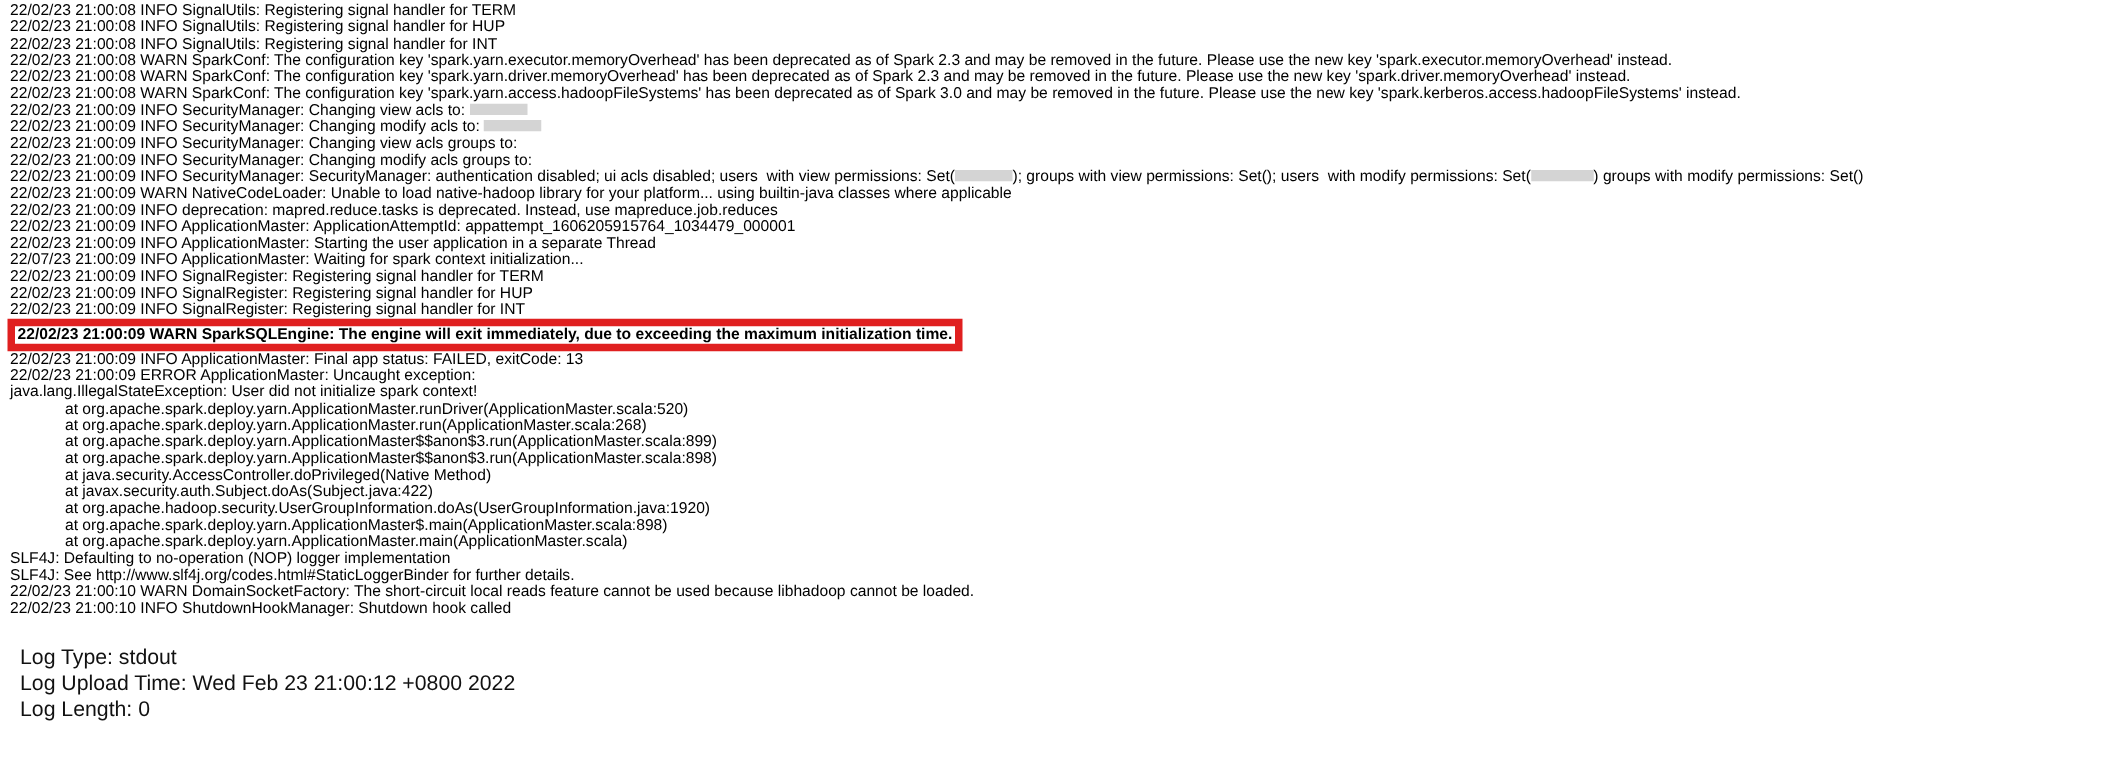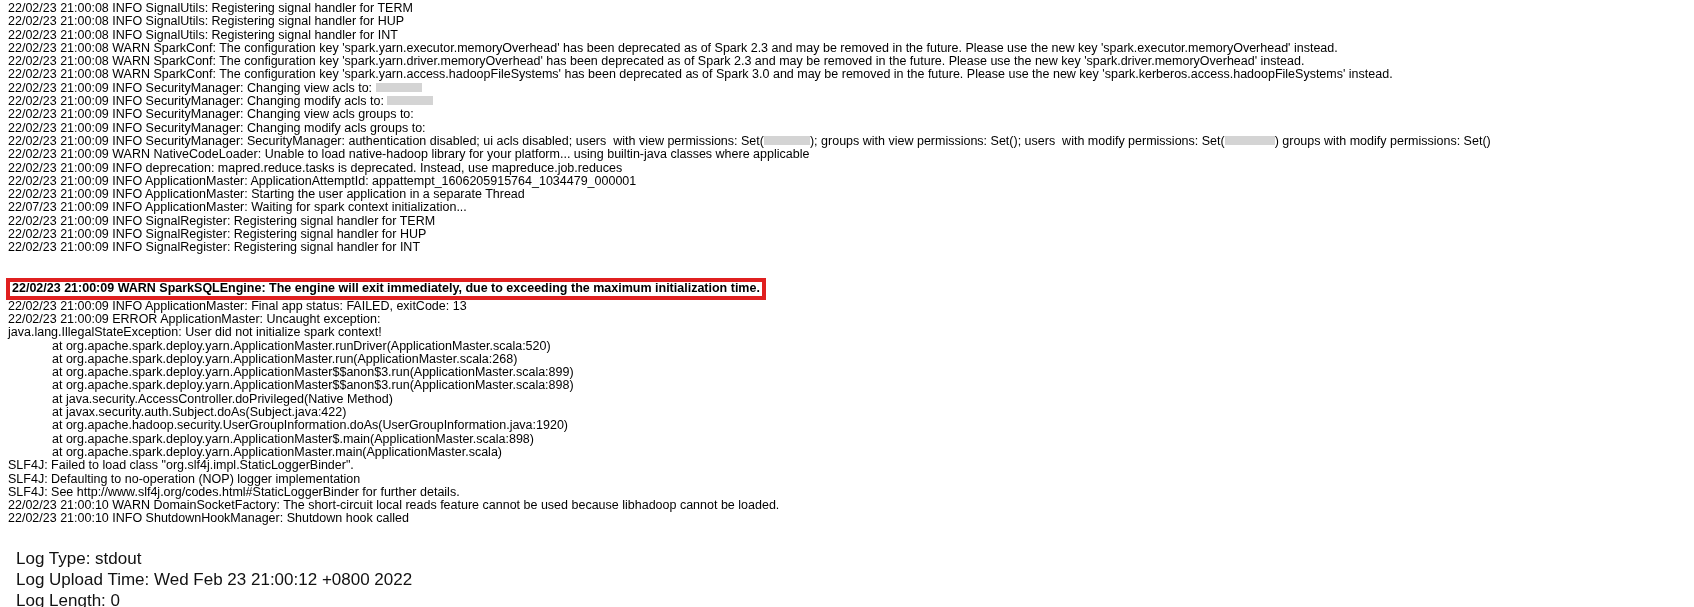--- a/index.html
+++ b/index.html
@@ -24,27 +24,26 @@
     color: #000000;
     white-space: pre;
     letter-spacing: 0px;
     position: relative;
   }
   .log-line.indent-1 {
     padding-left: 44px;
   }
   .highlight-line {
     display: inline-block;
-    border: 4px solid #0f172a;
+    border: 6px solid #0f172a;
     padding: 0px 2px 1px 2px;
     margin-left: -2px;
     box-sizing: border-box;
     font-weight: bold;
     line-height: 13px;
-    margin-top: 23px;
   }
   .redact {
     display: inline-block;
     background: #d4d4d4;
     height: 9px;
     vertical-align: middle;
     position: relative;
     top: -1px;
   }
   .footer-block {
@@ -89,21 +88,20 @@
       <div class="log-line">java.lang.IllegalStateException: User did not initialize spark context!</div>
       <div class="log-line indent-1">at org.apache.spark.deploy.yarn.ApplicationMaster.runDriver(ApplicationMaster.scala:520)</div>
       <div class="log-line indent-1">at org.apache.spark.deploy.yarn.ApplicationMaster.run(ApplicationMaster.scala:268)</div>
       <div class="log-line indent-1">at org.apache.spark.deploy.yarn.ApplicationMaster$$anon$3.run(ApplicationMaster.scala:899)</div>
       <div class="log-line indent-1">at org.apache.spark.deploy.yarn.ApplicationMaster$$anon$3.run(ApplicationMaster.scala:898)</div>
       <div class="log-line indent-1">at java.security.AccessController.doPrivileged(Native Method)</div>
       <div class="log-line indent-1">at javax.security.auth.Subject.doAs(Subject.java:422)</div>
       <div class="log-line indent-1">at org.apache.hadoop.security.UserGroupInformation.doAs(UserGroupInformation.java:1920)</div>
       <div class="log-line indent-1">at org.apache.spark.deploy.yarn.ApplicationMaster$.main(ApplicationMaster.scala:898)</div>
       <div class="log-line indent-1">at org.apache.spark.deploy.yarn.ApplicationMaster.main(ApplicationMaster.scala)</div>
-      <div class="log-line">SLF4J: Failed to load class "org.slf4j.impl.StaticLoggerBinder".</div>
       <div class="log-line">SLF4J: Defaulting to no-operation (NOP) logger implementation</div>
       <div class="log-line">SLF4J: See http://www.slf4j.org/codes.html#StaticLoggerBinder for further details.</div>
       <div class="log-line">22/02/23 21:00:10 WARN DomainSocketFactory: The short-circuit local reads feature cannot be used because libhadoop cannot be loaded.</div>
       <div class="log-line">22/02/23 21:00:10 INFO ShutdownHookManager: Shutdown hook called</div>
     </div>
   <div class="footer-block">
     <div class="footer-line">Log Type: stdout</div>
     <div class="footer-line">Log Upload Time: Wed Feb 23 21:00:12 +0800 2022</div>
     <div class="footer-line">Log Length: 0</div>
   </div>

